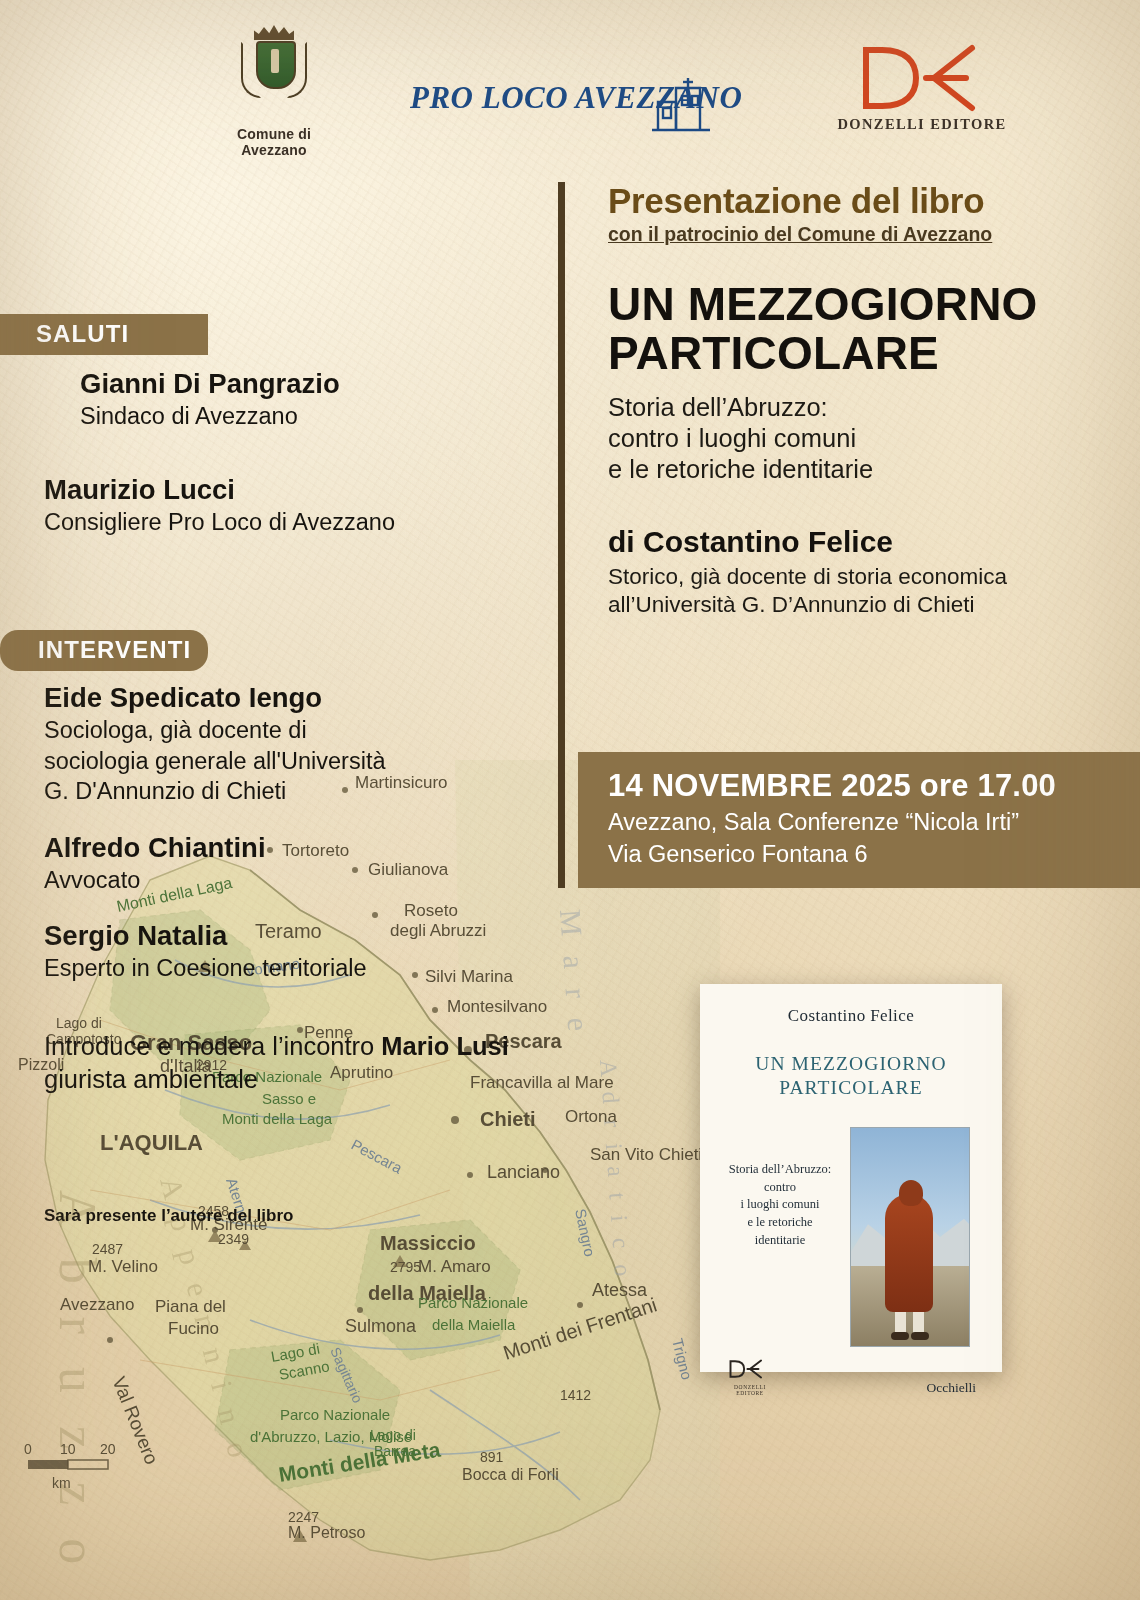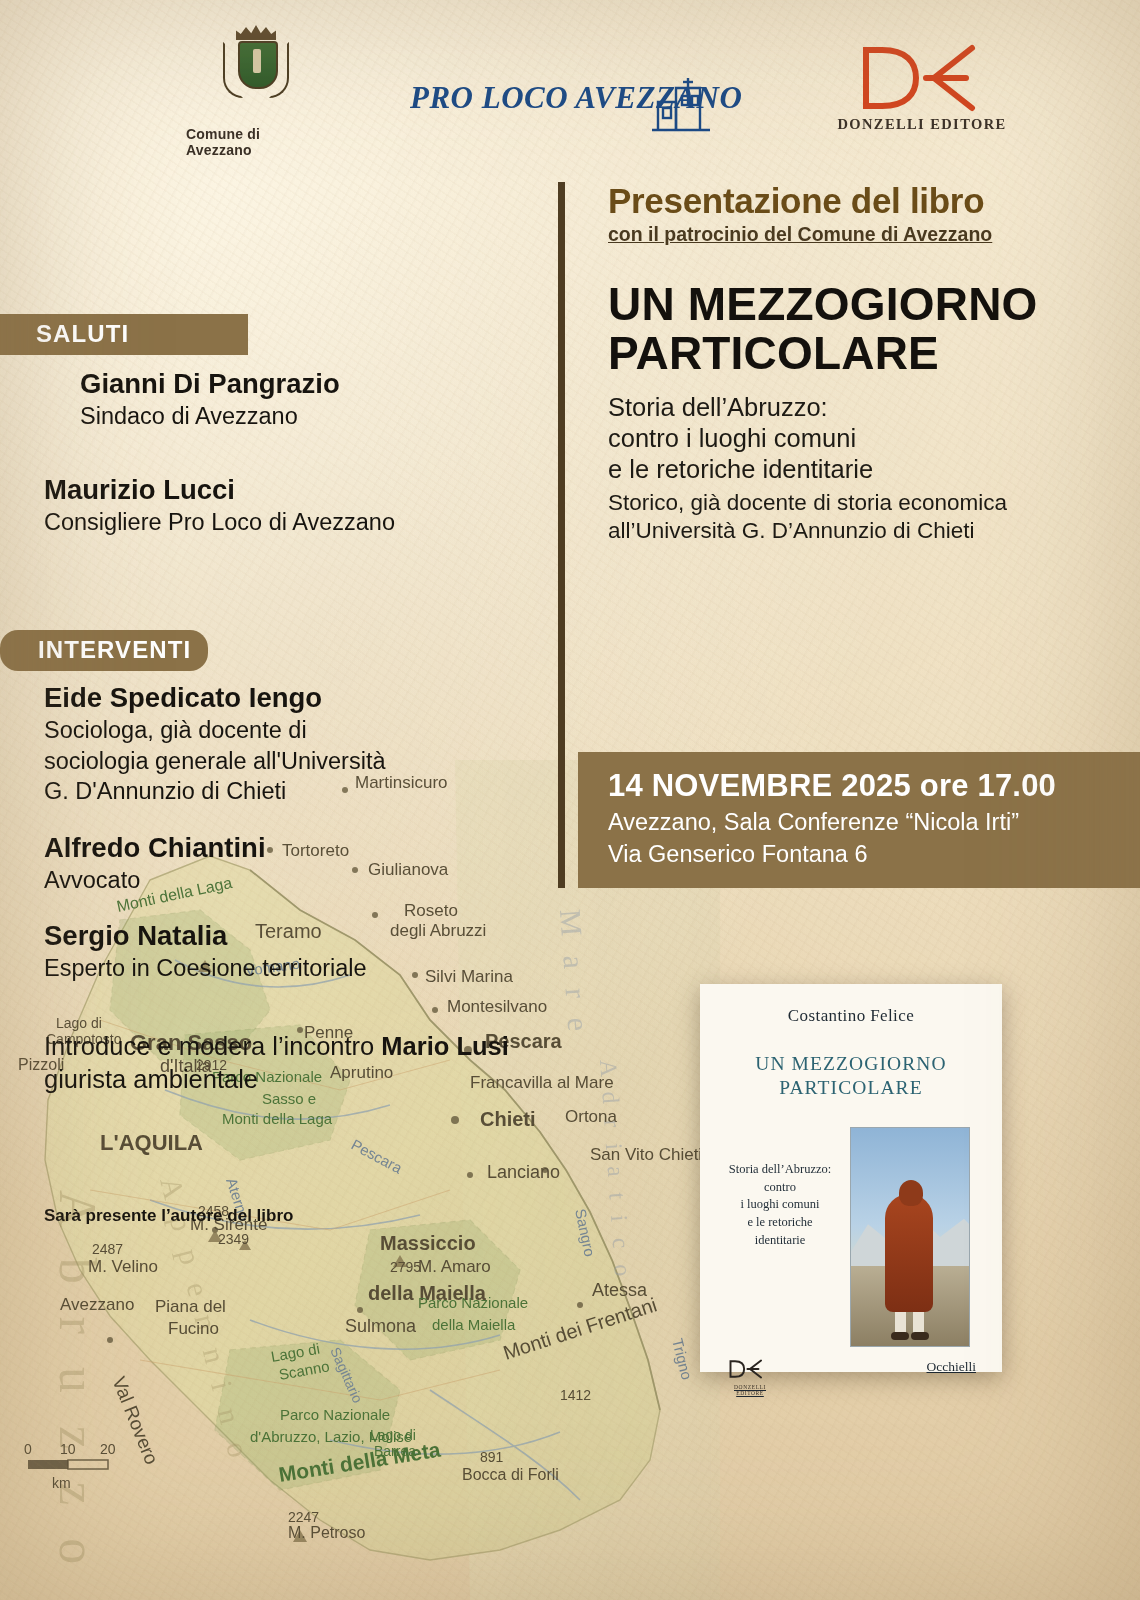--- a/index.html
+++ b/index.html
@@ -56,23 +56,24 @@
   
   .logos {
     position: absolute;
     top: 18px;
     left: 0;
     width: 1140px;
     height: 150px;
   }
   .logo-comune {
     position: absolute;
-    left: 186px;
+    left: 204px;
     top: 6px;
     width: 140px;
+    text-align: center;
   }
   .logo-comune .crest {
     width: 74px;
     height: 96px;
     margin: 0 auto;
     position: relative;
   }
   .crest .crown {
     position: absolute;
     left: 17px;
@@ -246,21 +247,21 @@
   .section-tag {
     position: absolute;
     background: #8b7248;
     color: #ffffff;
     font-size: 24px;
     font-weight: 700;
     letter-spacing: 1.1px;
     padding: 6px 16px 7px 38px;
     box-sizing: border-box;
   }
-  #tag-saluti { left: 0; top: 314px; width: 248px; padding-left: 36px; }
+  #tag-saluti { left: 0; top: 314px; width: 208px; padding-left: 36px; }
   #tag-interventi { left: 0; top: 630px; width: 208px; border-radius: 18px; }
 
   .left-block {
     position: absolute;
     left: 44px;
     width: 520px;
     color: #17140f;
   }
   .name {
     font-size: 27.5px;
@@ -381,23 +382,22 @@
     width: 18px;
     height: 8px;
     background: #3a2b1d;
     border-radius: 4px;
   }
   .bc-art .shoe-l { left: 40px; }
   .bc-art .shoe-r { left: 60px; }
   .bc-foot {
     margin-top: 12px;
     display: flex;
-    align-items: flex-start;
+    align-items: flex-end;
     justify-content: space-between;
-    text-decoration: underline;
   }
   .bc-logo {
     width: 60px;
     text-align: center;
   }
   .bc-logo .mini-caption {
     font-size: 5.5px;
     letter-spacing: 0.6px;
     color: #3a3128;
     margin-top: 1px;
@@ -620,20 +620,21 @@
       <div>UN MEZZOGIORNO</div>
       <div>PARTICOLARE</div>
     </div>
 
     <div class="book-sub">
       <div>Storia dell’Abruzzo:</div>
       <div>contro i luoghi comuni</div>
       <div>e le retoriche identitarie</div>
     </div>
 
+    <div class="author">di Costantino Felice</div>
     <div class="author-desc">
       <div>Storico, già docente di storia economica</div>
       <div>all’Università G. D’Annunzio di Chieti</div>
     </div>
   </div>
 
   <div class="when-box">
     <div class="when-line1">14 NOVEMBRE 2025 ore 17.00</div>
     <div class="when-line2">Avezzano, Sala Conferenze “Nicola Irti”</div>
     <div class="when-line3">Via Genserico Fontana 6</div>

